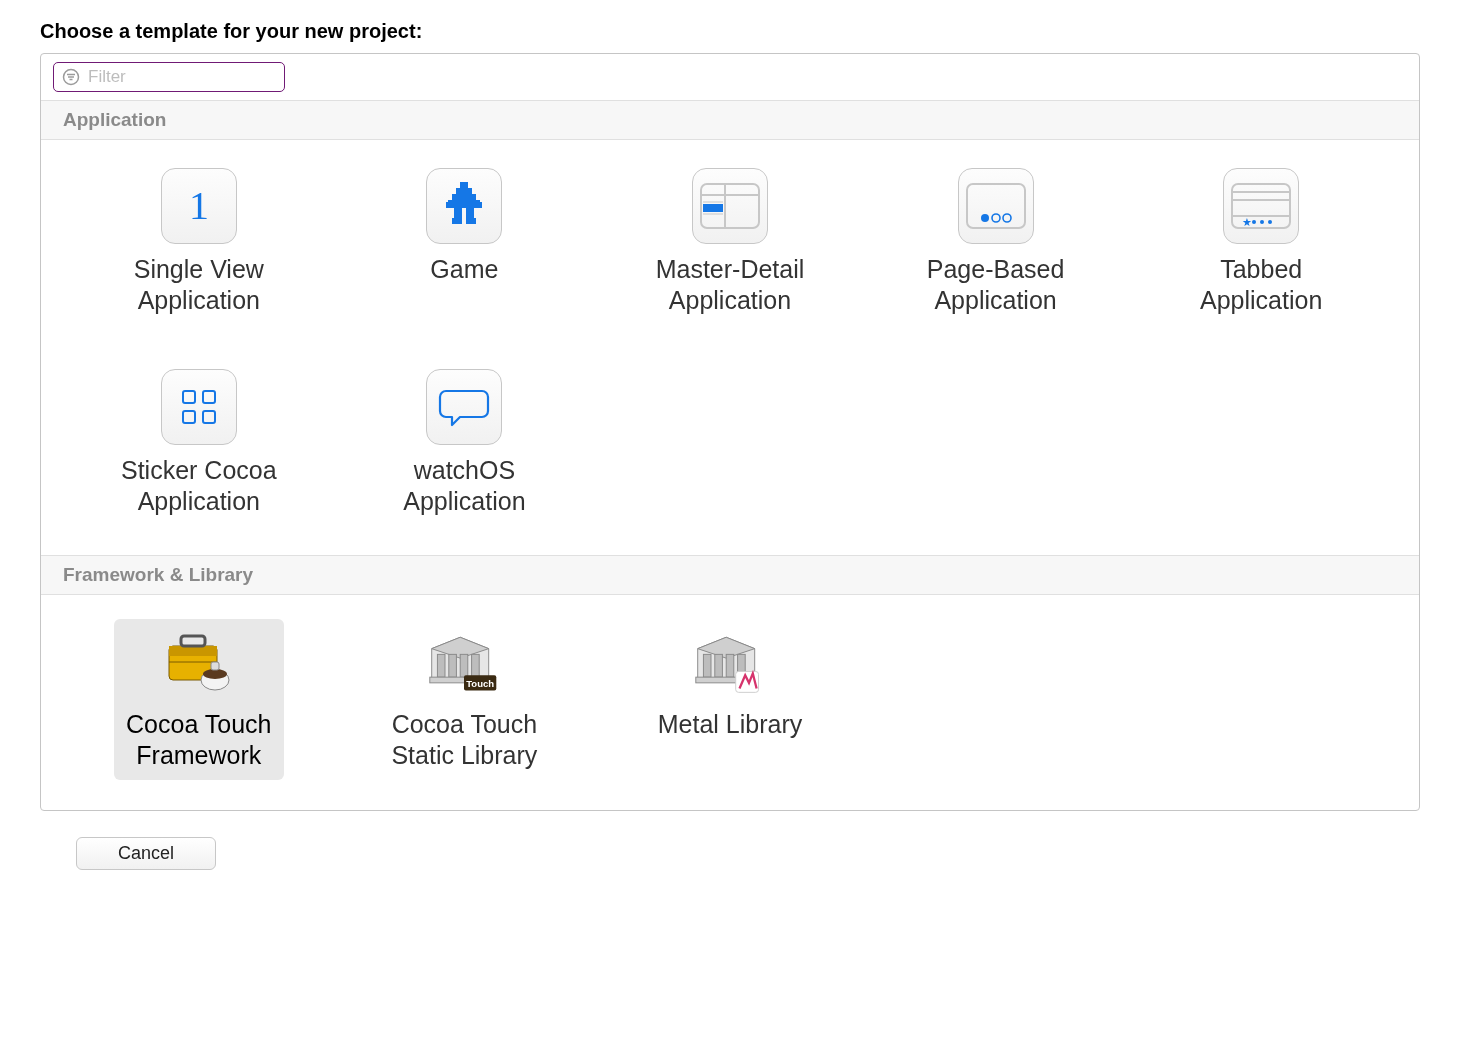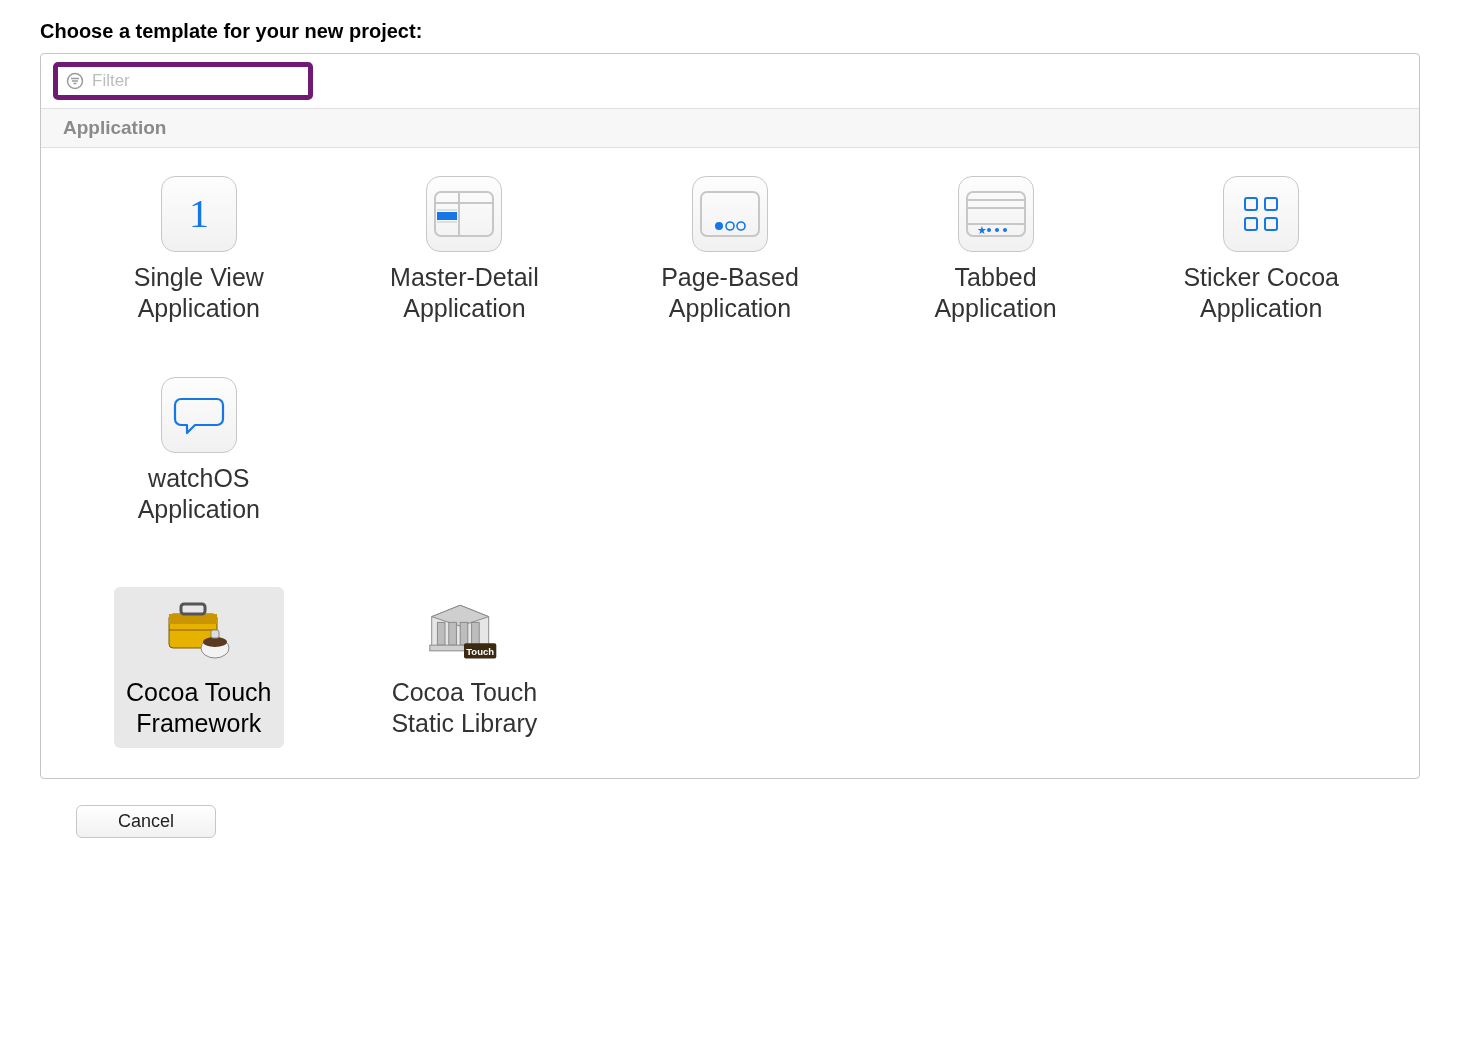--- a/index.html
+++ b/index.html
@@ -44,24 +44,24 @@
     cursor: default;
   }
   .plat-tab.selected {
     background: #1577e6;
     color: #fff;
     font-weight: 500;
   }
   .filter-wrap {
     display: flex;
     align-items: center;
-    border: 5px solid #701a75;
+    border: 1px solid #701a75;
     border-radius: 5px;
     padding: 3px 8px;
-    width: 260px;
+    width: 232px;
     gap: 6px;
     background: #fff;
   }
   .filter-wrap input {
     border: none;
     outline: none;
     font-size: 17px;
     flex: 1;
     color: #333;
     background: transparent;
@@ -194,20 +194,41 @@
                 <text x="20" y="38" text-anchor="middle" font-size="40" fill="#1577e6" font-family="Helvetica Neue" font-weight="300">1</text>
               </svg>
             </div>
             <div class="tmpl-label">Single View
 Application</div>
           </div>
         </div>
         <div class="tmpl">
           <div class="tmpl-sel">
             <div class="icon-box">
+              <svg width="44" height="52" viewBox="0 0 44 52">
+                <g fill="#1577e6">
+                  <rect x="18" y="2" width="8" height="6"></rect>
+                  <rect x="14" y="8" width="16" height="6"></rect>
+                  <rect x="10" y="14" width="24" height="6"></rect>
+                  <rect x="6" y="20" width="32" height="8"></rect>
+                  <rect x="12" y="28" width="8" height="10"></rect>
+                  <rect x="24" y="28" width="8" height="10"></rect>
+                  <rect x="10" y="38" width="10" height="6"></rect>
+                  <rect x="24" y="38" width="10" height="6"></rect>
+                  <rect x="4" y="22" width="6" height="6"></rect>
+                  <rect x="34" y="22" width="6" height="6"></rect>
+                </g>
+              </svg>
+            </div>
+            <div class="tmpl-label">Game</div>
+          </div>
+        </div>
+        <div class="tmpl">
+          <div class="tmpl-sel">
+            <div class="icon-box">
               <svg width="62" height="48" viewBox="0 0 62 48">
                 <rect x="2" y="2" width="58" height="44" rx="6" fill="none" stroke="#c7c7c7" stroke-width="2"></rect>
                 <line x1="26" y1="2" x2="26" y2="46" stroke="#c7c7c7" stroke-width="2"></line>
                 <line x1="2" y1="13" x2="60" y2="13" stroke="#c7c7c7" stroke-width="2"></line>
                 <rect x="4" y="22" width="20" height="8" fill="#1577e6"></rect>
                 <line x1="4" y1="20" x2="24" y2="20" stroke="#c7c7c7"></line>
                 <line x1="4" y1="32" x2="24" y2="32" stroke="#c7c7c7"></line>
               </svg>
             </div>
             <div class="tmpl-label">Master-Detail
@@ -267,20 +288,21 @@
             <div class="icon-box">
               <svg width="52" height="44" viewBox="0 0 52 44">
                 <path d="M8 6 h36 a6 6 0 0 1 6 6 v14 a6 6 0 0 1 -6 6 h-22 l-8 8 v-8 h-6 a6 6 0 0 1 -6 -6 v-14 a6 6 0 0 1 6 -6 z" fill="none" stroke="#1577e6" stroke-width="2.2" stroke-linejoin="round"></path>
               </svg>
             </div>
             <div class="tmpl-label">watchOS
 Application</div>
           </div>
         </div>
       </div>
+      <div class="section-header">Framework &amp; Library</div>
       <div class="grid">
         <div class="tmpl selected">
           <div class="tmpl-sel">
             <div class="icon-plain">
               <svg width="76" height="70" viewBox="0 0 76 70">
       <rect x="8" y="20" width="48" height="34" rx="4" fill="#e7b100" stroke="#7a5a00" stroke-width="1"></rect>
       <rect x="8" y="20" width="48" height="10" fill="#c99600"></rect>
       <rect x="20" y="10" width="24" height="10" rx="3" fill="none" stroke="#555" stroke-width="3"></rect>
       <line x1="8" y1="36" x2="56" y2="36" stroke="#7a5a00"></line>
       <ellipse cx="54" cy="54" rx="14" ry="10" fill="#f3f3f3" stroke="#888"></ellipse>
@@ -306,20 +328,40 @@
         <rect x="-2" y="48" width="64" height="6" fill="#d0d0d0" stroke="#888"></rect>
       </g>
       <rect x="40" y="52" width="34" height="16" rx="2" fill="#3a2a12"></rect>
                 <text x="57" y="64" text-anchor="middle" font-size="10" fill="#fff" font-weight="600">Touch</text>
     </svg>
             </div>
             <div class="tmpl-label">Cocoa Touch
 Static Library</div>
           </div>
         </div>
+        <div class="tmpl">
+          <div class="tmpl-sel">
+            <div class="icon-plain">
+              <svg width="80" height="74" viewBox="0 0 80 74">
+      <g transform="translate(6,6)">
+        <polygon points="0,18 30,6 60,18 60,52 0,52" fill="#e6e6e6" stroke="#888"></polygon>
+        <polygon points="0,18 30,6 60,18 30,28" fill="#cfcfcf" stroke="#888"></polygon>
+        <rect x="6" y="24" width="8" height="24" fill="#bdbdbd" stroke="#888"></rect>
+        <rect x="18" y="24" width="8" height="24" fill="#bdbdbd" stroke="#888"></rect>
+        <rect x="30" y="24" width="8" height="24" fill="#bdbdbd" stroke="#888"></rect>
+        <rect x="42" y="24" width="8" height="24" fill="#bdbdbd" stroke="#888"></rect>
+        <rect x="-2" y="48" width="64" height="6" fill="#d0d0d0" stroke="#888"></rect>
+      </g>
+      <rect x="46" y="48" width="24" height="22" rx="3" fill="#fff" stroke="#ccc"></rect>
+                <path d="M50 66 L56 52 L60 60 L64 50 L68 66" fill="none" stroke="#d6336c" stroke-width="2.4"></path>
+    </svg>
+            </div>
+            <div class="tmpl-label">Metal Library</div>
+          </div>
+        </div>
       </div>
     </div>
 
 </div>
 
 <div class="footer">
   <div>
     <div class="btn">Cancel</div>
   </div>
 </div>

